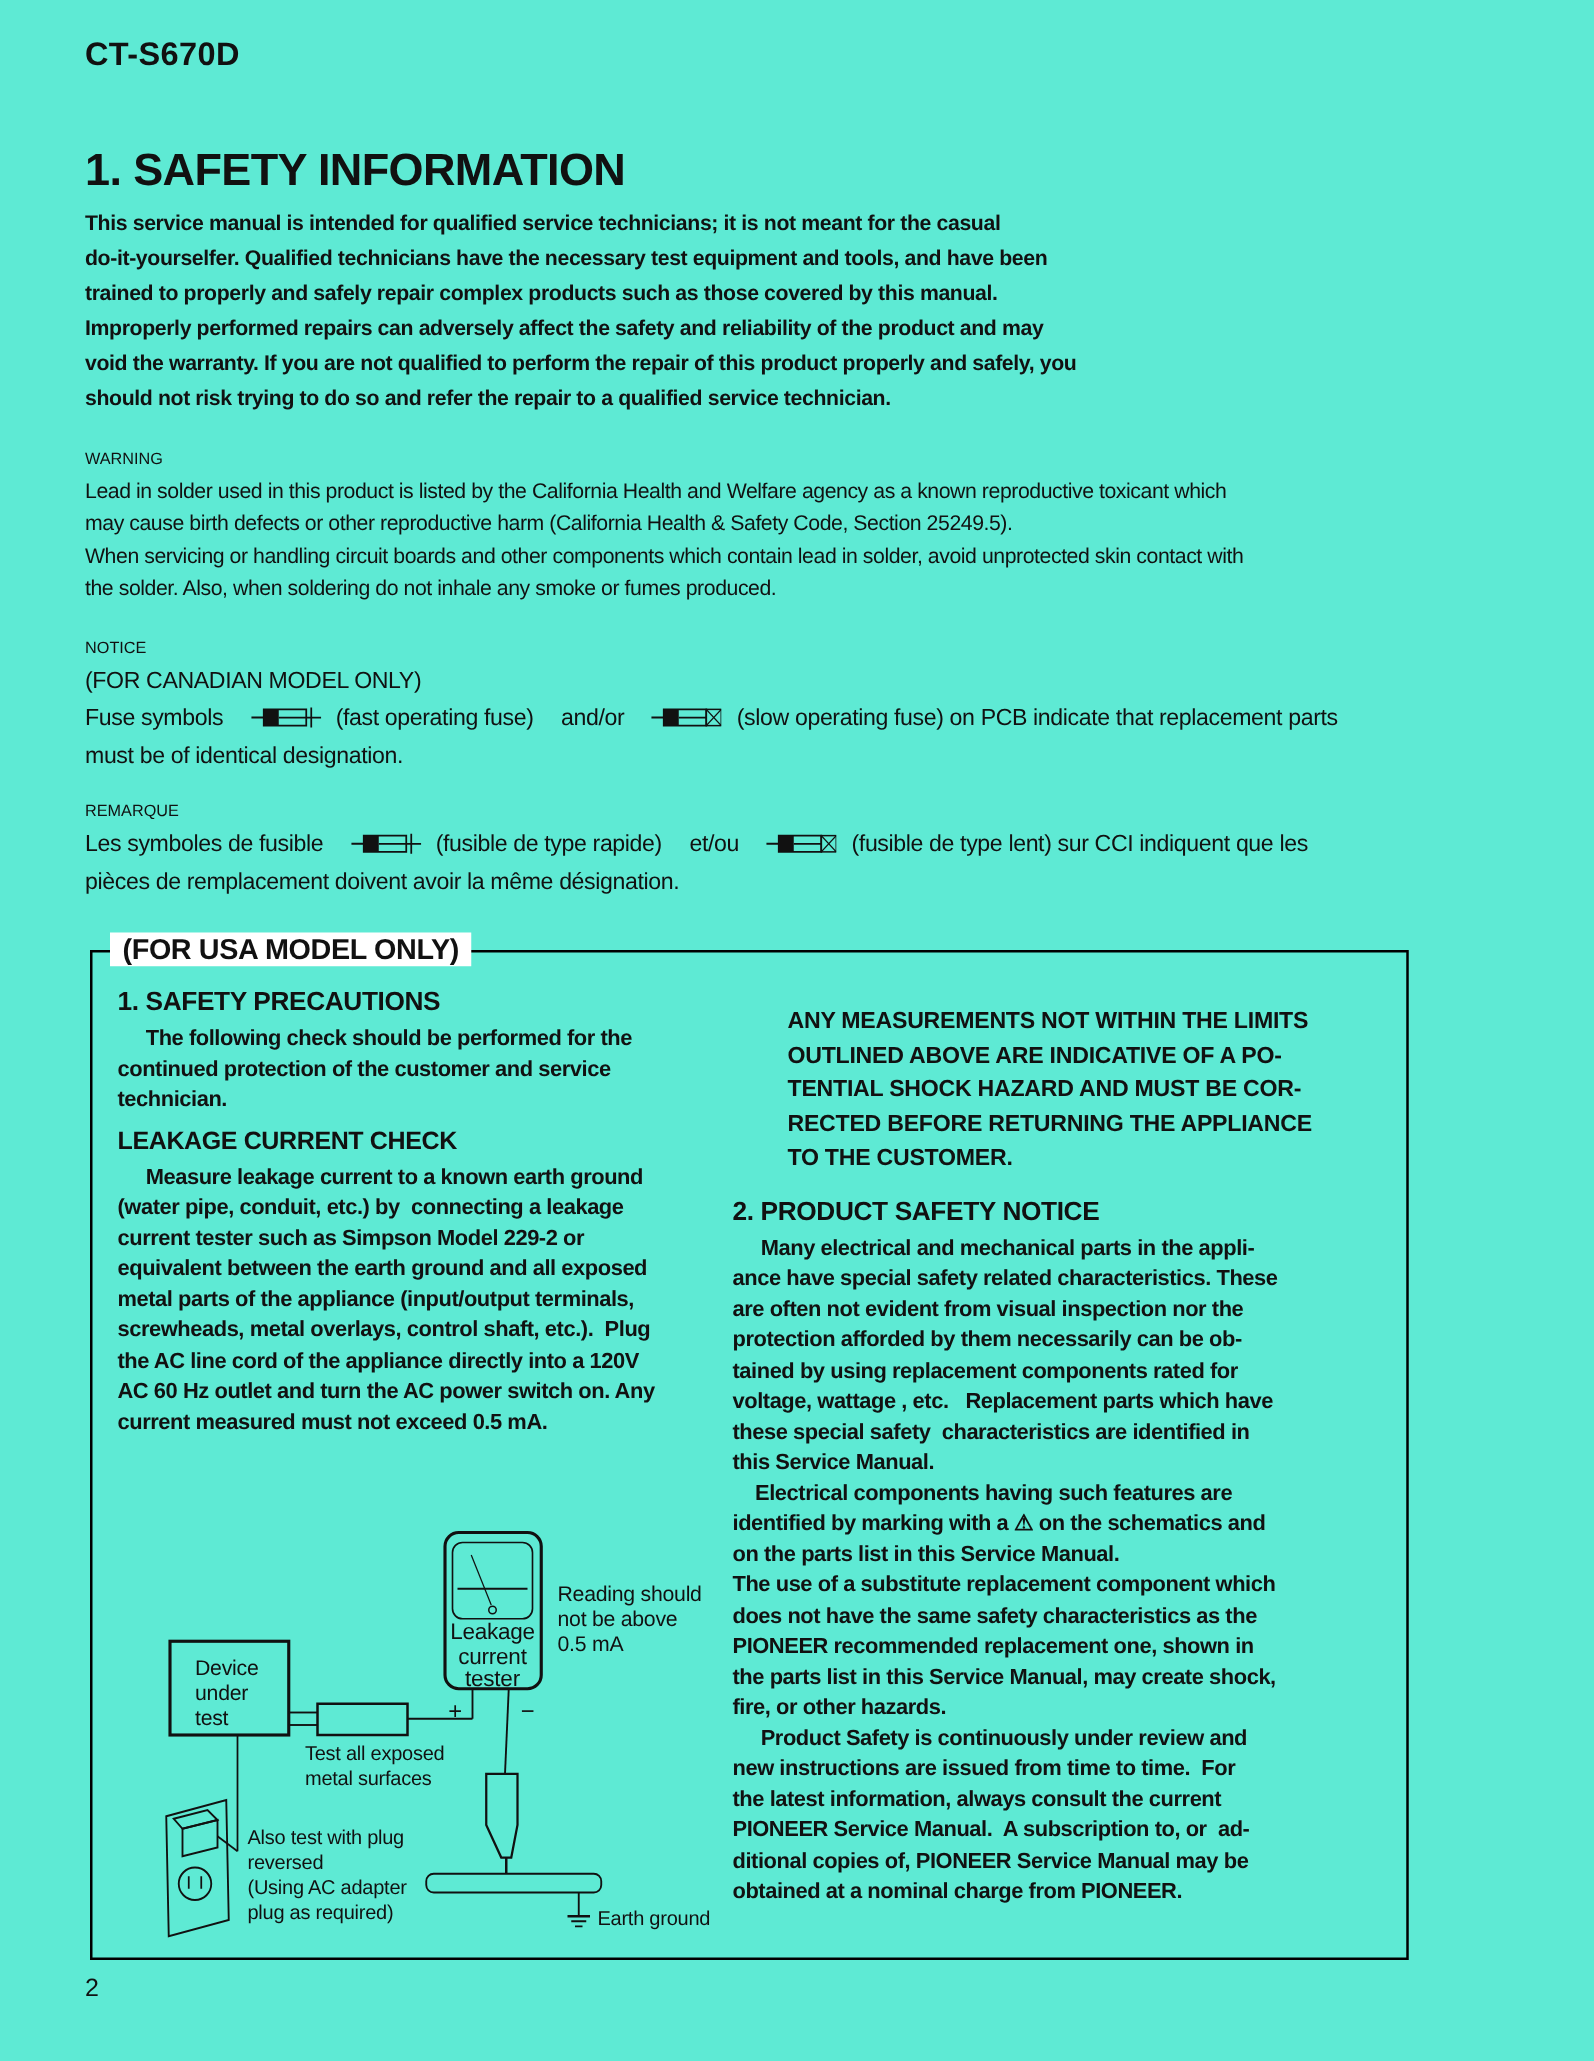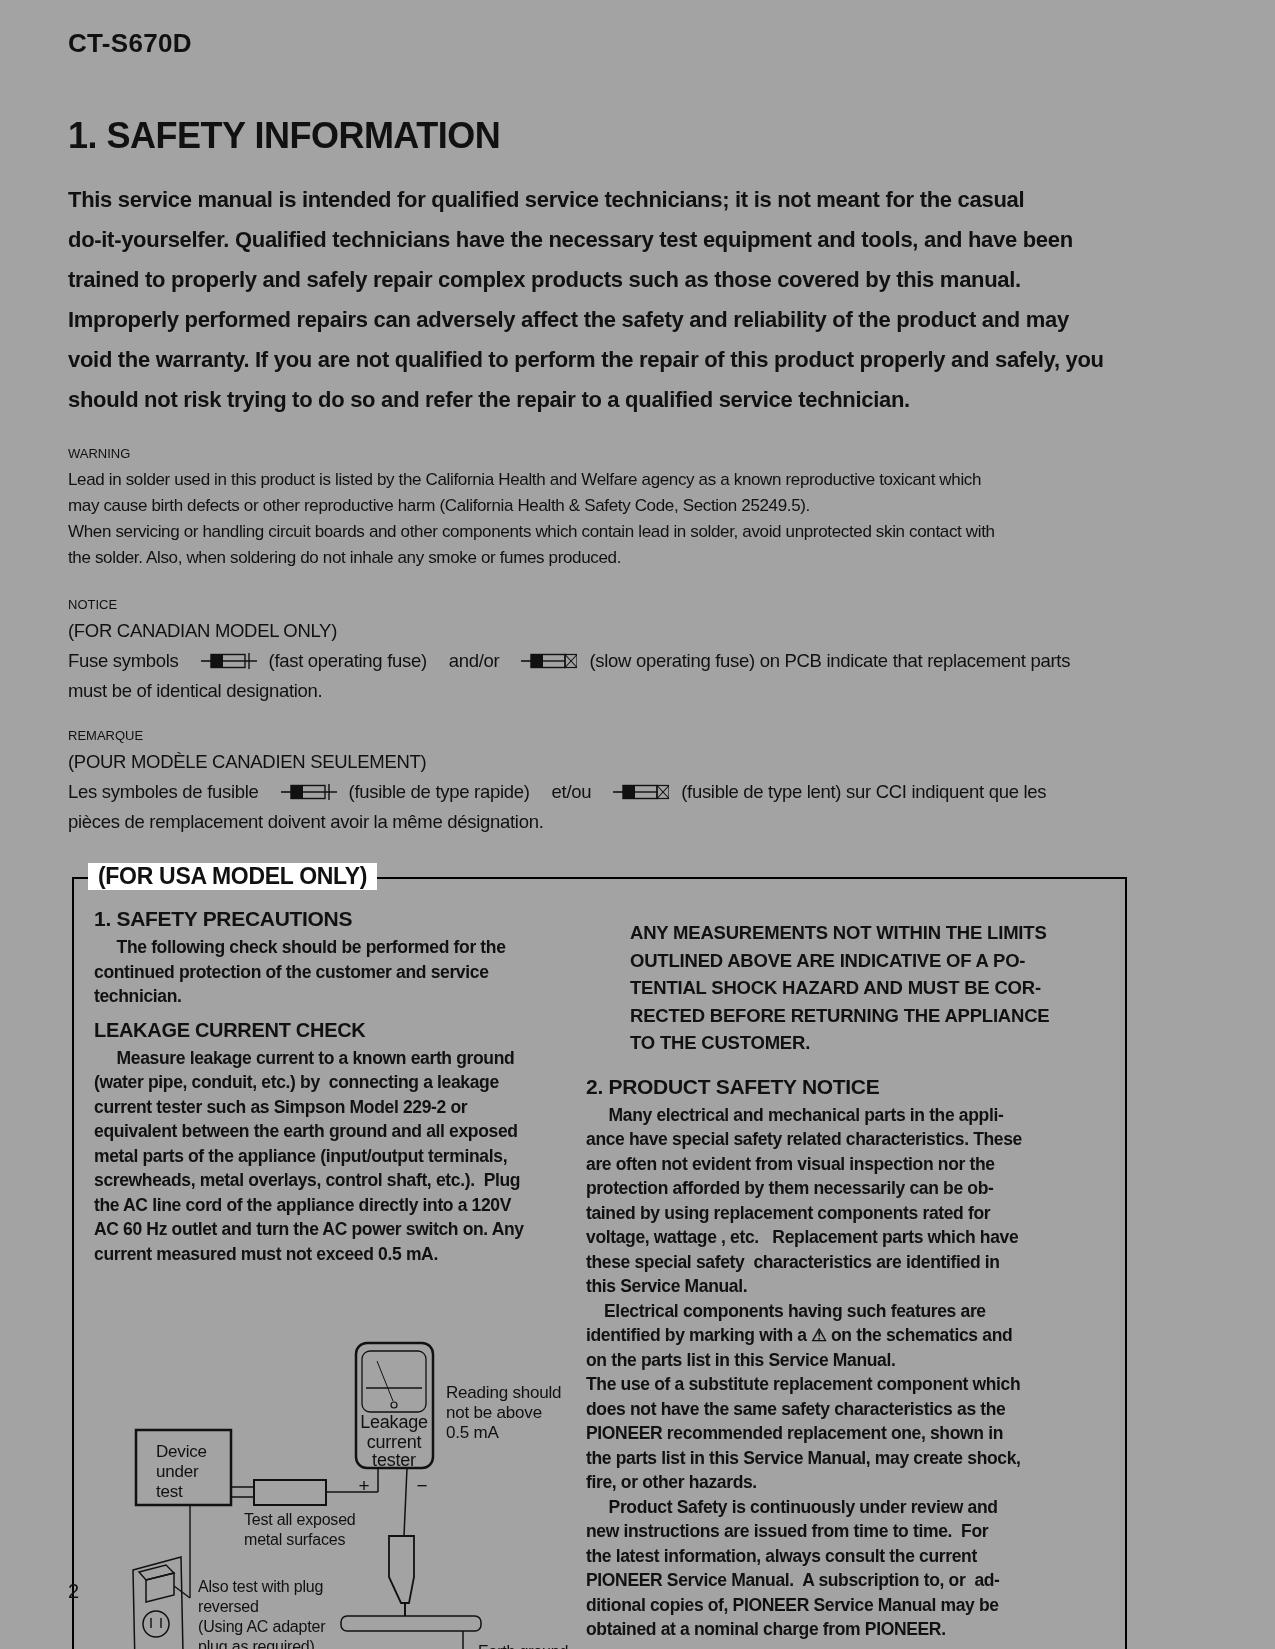--- a/index.html
+++ b/index.html
@@ -1,26 +1,26 @@
 <!DOCTYPE html>
 <html><head>
 <meta charset="utf-8">
 <style>
   html,body { margin:0; padding:0; background:#e8e8e8; }
   .page {
     position:relative; width:1275px; height:1649px; margin:0 auto;
-    background:#a3a3a3; color:#111;
+    background:#5eead4; color:#111;
     font-family:"Liberation Sans", sans-serif;
     overflow:hidden;
   }
   .content { padding:28px 0 0 68px; }
   .model { font-size:26px; font-weight:bold; letter-spacing:0.3px; }
   .h1 { font-size:36px; font-weight:bold; letter-spacing:-0.5px; margin-top:56px; }
   .intro {
-    margin-top:23px; font-size:22px; font-weight:bold; line-height:40px;
+    margin-top:8px; font-size:17px; font-weight:bold; line-height:28px;
     letter-spacing:-0.3px; white-space:pre;
   }
   .sec-heading { margin-top:26px; font-size:13px; }
   .body-text { margin-top:6px; font-size:17px; letter-spacing:-0.35px; line-height:26px; white-space:pre; }
   .sub-line { margin-top:8px; font-size:18.5px; letter-spacing:-0.3px; }
   .fuse-line { margin-top:8px; font-size:18.5px; letter-spacing:-0.3px; display:flex; align-items:center; }
   .fuse-line .gap-s { width:12px; } .fuse-line .gap-m { width:22px; }
   .fuse-icon { flex:0 0 auto; display:block; }
   .line-end { margin-top:8px; font-size:18.5px; letter-spacing:-0.3px; }
 
@@ -93,21 +93,20 @@
         <rect class="sketch" x="44" y="3.5" width="12" height="13" stroke-width="1.2"></rect>
         <line class="sketch" x1="44" y1="3.5" x2="56" y2="16.5" stroke-width="1.1"></line>
         <line class="sketch" x1="56" y1="3.5" x2="44" y2="16.5" stroke-width="1.1"></line>
       </svg>
       <span class="gap-s"></span>
       <span>(slow operating fuse) on PCB indicate that replacement parts</span>
     </div>
     <div class="line-end">must be of identical designation.</div>
 
     <div class="sec-heading">REMARQUE</div>
-    <div class="sub-line">(POUR MODÈLE CANADIEN SEULEMENT)</div>
     <div class="fuse-line">
       <span>Les symboles de fusible</span>
       <span class="gap-m"></span>
       <svg class="fuse-icon" width="56" height="20" viewBox="0 0 56 20">
         <line class="sketch" x1="0" y1="10" x2="10" y2="10" stroke-width="1.6"></line>
         <rect class="sketch" x="10" y="3.5" width="34" height="13" stroke-width="1.4"></rect>
         <rect x="10" y="3.5" width="12" height="13" fill="#111"></rect>
         <line class="sketch" x1="22" y1="10" x2="56" y2="10" stroke-width="1.4"></line>
         <line class="sketch" x1="48" y1="2" x2="48" y2="18" stroke-width="1.4"></line>
       </svg>

